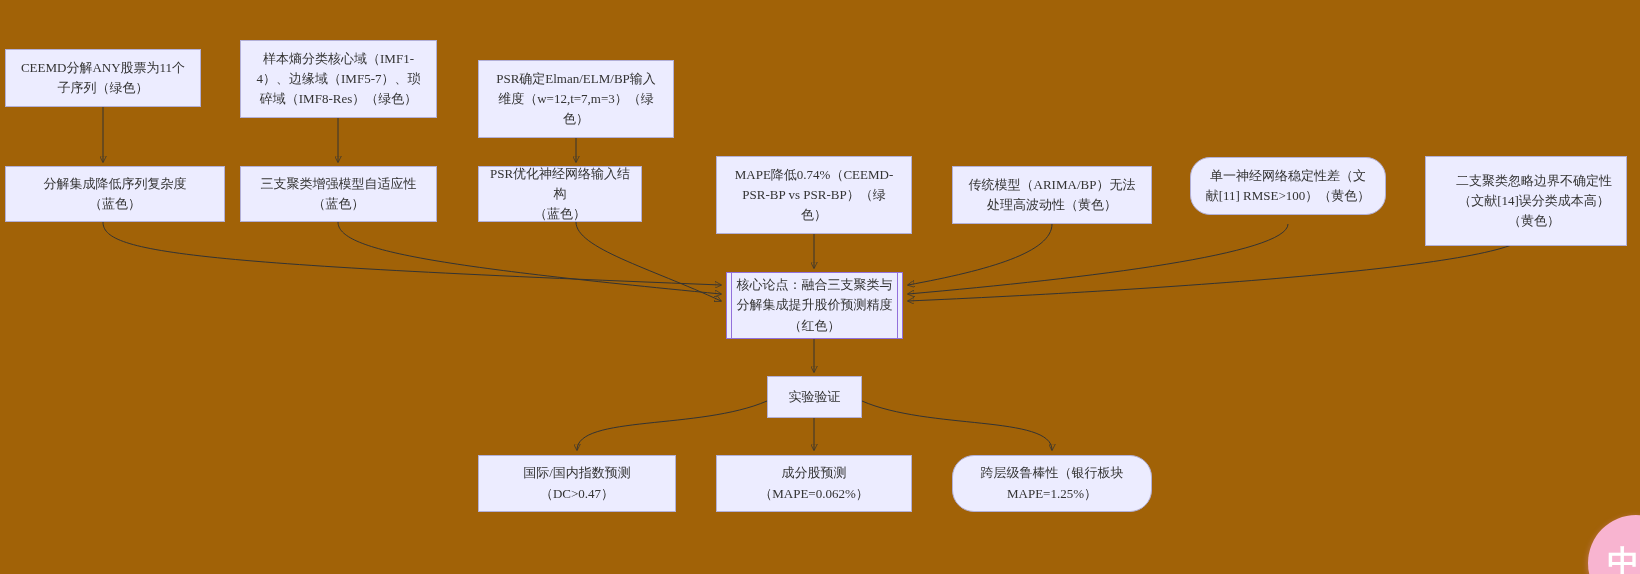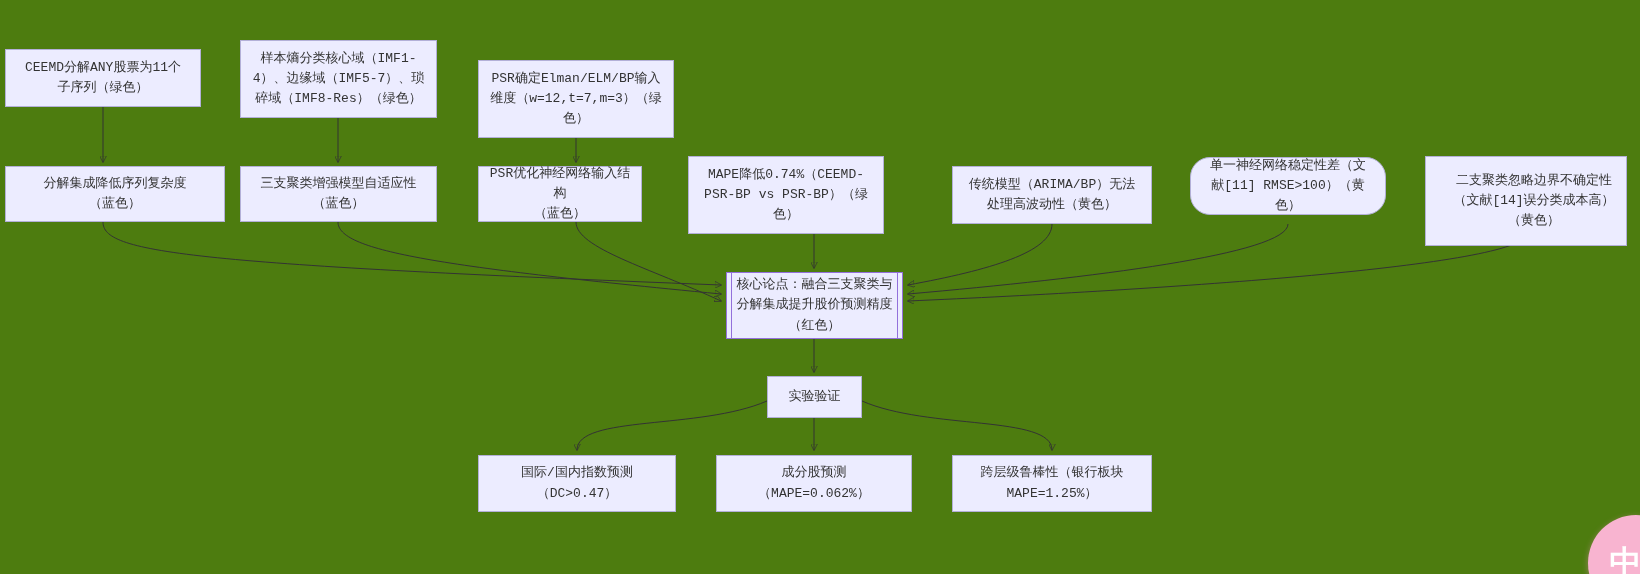--- a/index.html
+++ b/index.html
@@ -5,22 +5,22 @@
   html, body {
     margin: 0;
     padding: 0;
     overflow: hidden;
     background: #ffffff;
   }
   #canvas {
     position: relative;
     width: 1640px;
     height: 574px;
-    background: #4d7c0f;
-    font-family: Liberation Mono, monospace;
+    background: #a16207;
+    font-family: Liberation Serif, serif;
     color: #333333;
   }
   #edges {
     position: absolute;
     left: 0;
     top: 0;
     width: 1640px;
     height: 574px;
   }
   #edges path {
@@ -128,21 +128,21 @@
 （蓝色）</span>
   </div>
   <div class="node" style="left:240px; top:166px; width:197px; height:56px;">
     <span class="lbl">三支聚类增强模型自适应性
 （蓝色）</span>
   </div>
   <div class="node" style="left:478px; top:166px; width:164px; height:56px;">
     <span class="lbl">PSR优化神经网络输入结构
 （蓝色）</span>
   </div>
-  <div class="node" style="left:688px; top:156px; width:196px; height:78px;">
+  <div class="node" style="left:716px; top:156px; width:196px; height:78px;">
     <span class="lbl">MAPE降低0.74%（CEEMD-
 PSR-BP vs PSR-BP）（绿
 色）</span>
   </div>
   <div class="node" style="left:952px; top:166px; width:200px; height:58px;padding-left:8px;">
     <span class="lbl">传统模型（ARIMA/BP）无法
 处理高波动性（黄色）</span>
   </div>
   <div class="node" style="left:1190px; top:157px; width:196px; height:58px;border-radius:20px;">
     <span class="lbl">单一神经网络稳定性差（文
@@ -165,21 +165,21 @@
   </div>
 
   <div class="node" style="left:478px; top:455px; width:198px; height:57px;">
     <span class="lbl">国际/国内指数预测
 （DC&gt;0.47）</span>
   </div>
   <div class="node" style="left:716px; top:455px; width:196px; height:57px;align-items:center;">
     <span class="lbl">成分股预测
 （MAPE=0.062%）</span>
   </div>
-  <div class="node" style="left:952px; top:455px; width:200px; height:57px;">
+  <div class="node" style="left:952px; top:455px; width:200px; height:57px;border-radius:22px;">
     <span class="lbl">跨层级鲁棒性（银行板块
 MAPE=1.25%）</span>
   </div>
 
   <div class="translate-badge">
     <span>中A</span>
   </div>
 
 </div>
 

